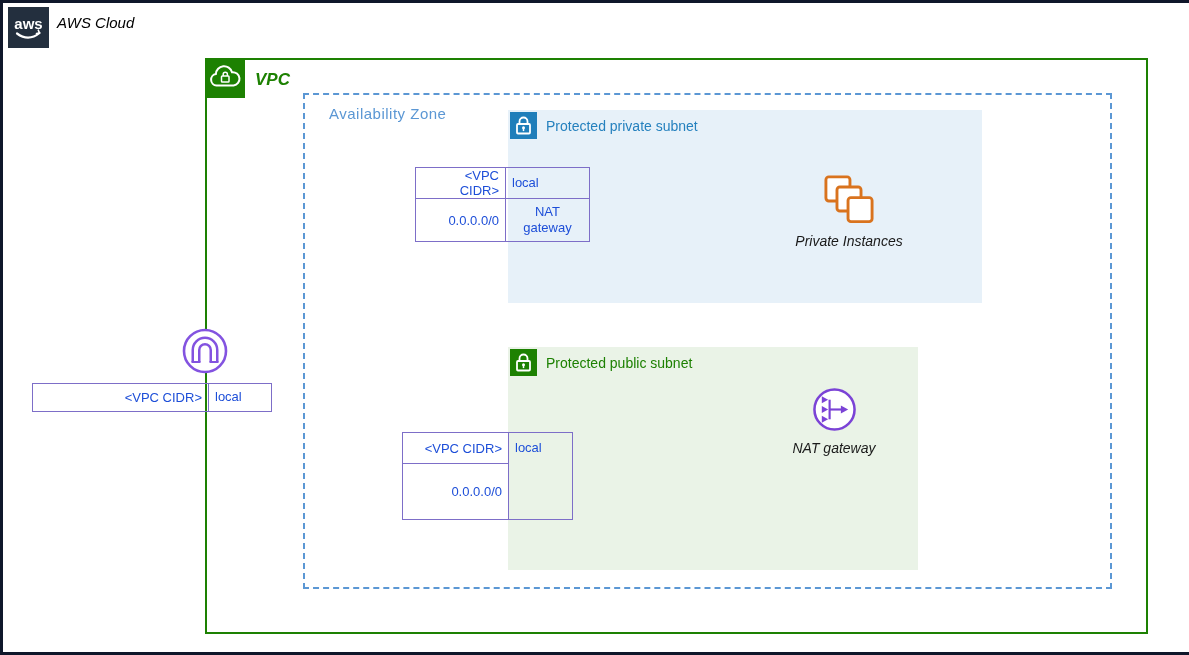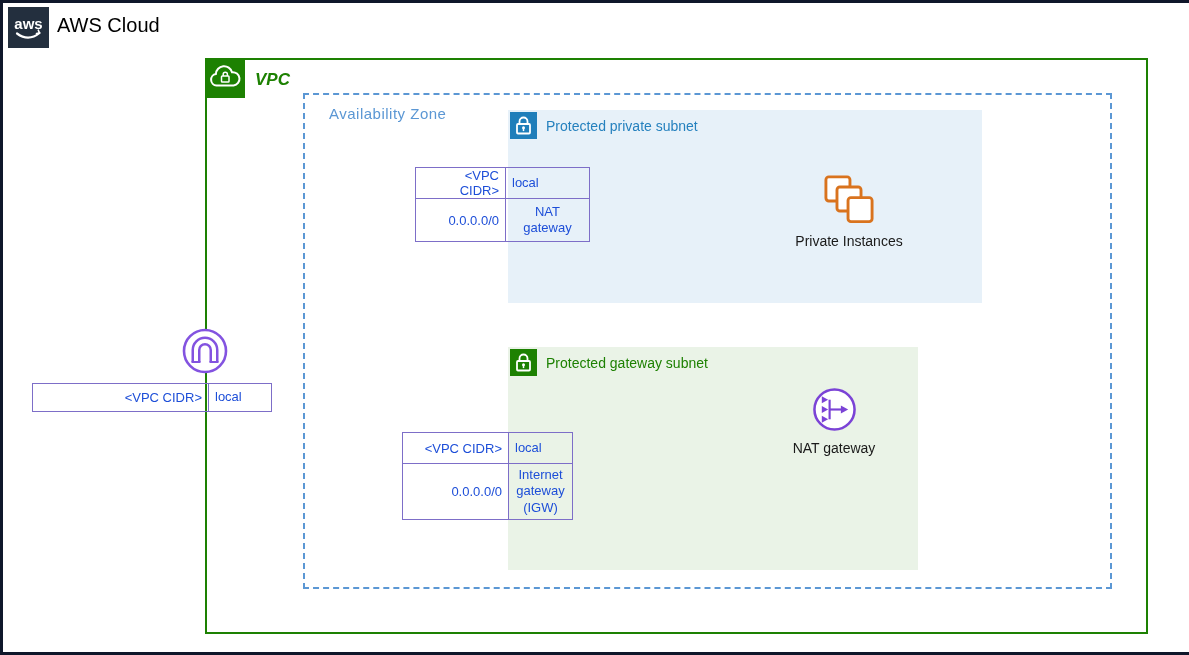--- a/index.html
+++ b/index.html
@@ -9,21 +9,21 @@
     background:#fff;
     border:3px solid #0f172a;
     font-family:"Liberation Sans", sans-serif;
     overflow:hidden;
     padding-left:25px;
   }
   .abs { position:absolute; }
 
   
   .aws-logo { left:5px; top:4px; width:41px; height:41px; background:#232F3E; }
-  .aws-cloud-label { left:54px; top:11px; font-size:20px; color:#000; }
+  .aws-cloud-label { left:54px; top:11px; font-size:15px; color:#000;font-style:italic; }
 
   
   .vpc-box { left:202px; top:55px; width:939px; height:572px; border:2px solid #1D8102; }
   .vpc-icon { left:-2px; top:-2px; width:40px; height:40px; background:#1D8102; }
   .vpc-label { left:48px; top:10px; font-size:17px; font-weight:bold; color:#1D8102;font-style:italic; }
 
   
   .az-box { left:300px; top:90px; width:805px; height:492px; border:2px dashed #5B97D4; }
   .az-label { left:24px; top:10px; font-size:15px; color:#5B97D4; letter-spacing:0.5px; }
 
@@ -42,21 +42,21 @@
   .rt { display:grid; border:1.5px solid #7D6EC8; color:#1d4ed8; font-size:13px; background:transparent; }
   .rt .cell { display:flex; align-items:center; padding:2px 6px; box-sizing:border-box; }
   .rt .dest { justify-content:flex-end; text-align:right; border-right:1.5px solid #7D6EC8; }
   .rt .target { justify-content:flex-start; text-align:center; line-height:1.25; }
   .rt .rowline { border-top:1.5px solid #7D6EC8; }
   .rt-private { left:412px; top:164px; width:173px; grid-template-columns:90px 1fr; grid-template-rows:30px 43px; }
   .rt-public  { left:399px; top:429px; width:169px; grid-template-columns:106px 1fr; grid-template-rows:30px 56px; }
   .rt-vpc     { left:29px;  top:380px; width:238px; grid-template-columns:176px 1fr; grid-template-rows:27px; }
 
   
-  .node { display:flex; flex-direction:column; align-items:center; }
+  .node { display:flex; flex-direction:column; align-items:center;font-style:italic; }
   .node-label { margin-top:8px; font-size:14px; color:#1a1a1a; white-space:nowrap; }
   .node-private-instances { left:775px; top:172px; width:142px; }
   .node-nat               { left:765px; top:384px; width:132px; }
   .node-public-instances  { left:772px; top:492px; width:142px; }
 
   .magnet-wrap { left:179px; top:325px; width:46px; height:46px; }
 </style>
 </head>
 <body>
 
@@ -100,21 +100,21 @@
 
   <div class="abs subnet public-subnet">
     <div class="abs subnet-icon green">
       <svg width="27" height="27" viewBox="0 0 27 27">
         <path d="M9.5 12 V9.5 a4 4 0 0 1 8 0 V12" fill="none" stroke="#fff" stroke-width="1.8"></path>
         <rect x="7" y="12" width="13" height="9.5" rx="1" fill="none" stroke="#fff" stroke-width="1.8"></rect>
         <circle cx="13.5" cy="15.8" r="1.5" fill="#fff"></circle>
         <path d="M13.5 16.8 v2.3" stroke="#fff" stroke-width="1.5"></path>
       </svg>
     </div>
-    <div class="abs subnet-label green">Protected gateway subnet</div>
+    <div class="abs subnet-label green">Protected public subnet</div>
   </div>
 
   <div class="abs rt rt-vpc">
     <div class="cell dest">&lt;VPC CIDR&gt;</div>
     <div class="cell target">local</div>
   </div>
 
   <div class="abs magnet-wrap">
     <svg width="46" height="46" viewBox="0 0 46 46">
       <circle cx="23" cy="23" r="21" fill="#fff" stroke="#8353E0" stroke-width="2.6"></circle>
@@ -128,21 +128,20 @@
     <div class="cell dest">&lt;VPC CIDR&gt;</div>
     <div class="cell target">local</div>
     <div class="cell dest rowline">0.0.0.0/0</div>
     <div class="cell target rowline">NAT gateway</div>
   </div>
 
   <div class="abs rt rt-public">
     <div class="cell dest">&lt;VPC CIDR&gt;</div>
     <div class="cell target">local</div>
     <div class="cell dest rowline">0.0.0.0/0</div>
-    <div class="cell target rowline">Internet gateway (IGW)</div>
   </div>
 
   <div class="abs node node-private-instances">
     <svg width="50" height="50" viewBox="0 0 52 52">
       <rect x="2" y="2" width="25" height="25" rx="3" fill="#fff" stroke="#D9731E" stroke-width="3"></rect>
       <rect x="13.5" y="12.5" width="25" height="25" rx="3" fill="#fff" stroke="#D9731E" stroke-width="3"></rect>
       <rect x="25" y="23.5" width="25" height="25" rx="3" fill="#fff" stroke="#D9731E" stroke-width="3"></rect>
     </svg>
     <div class="node-label">Private Instances</div>
   </div>

